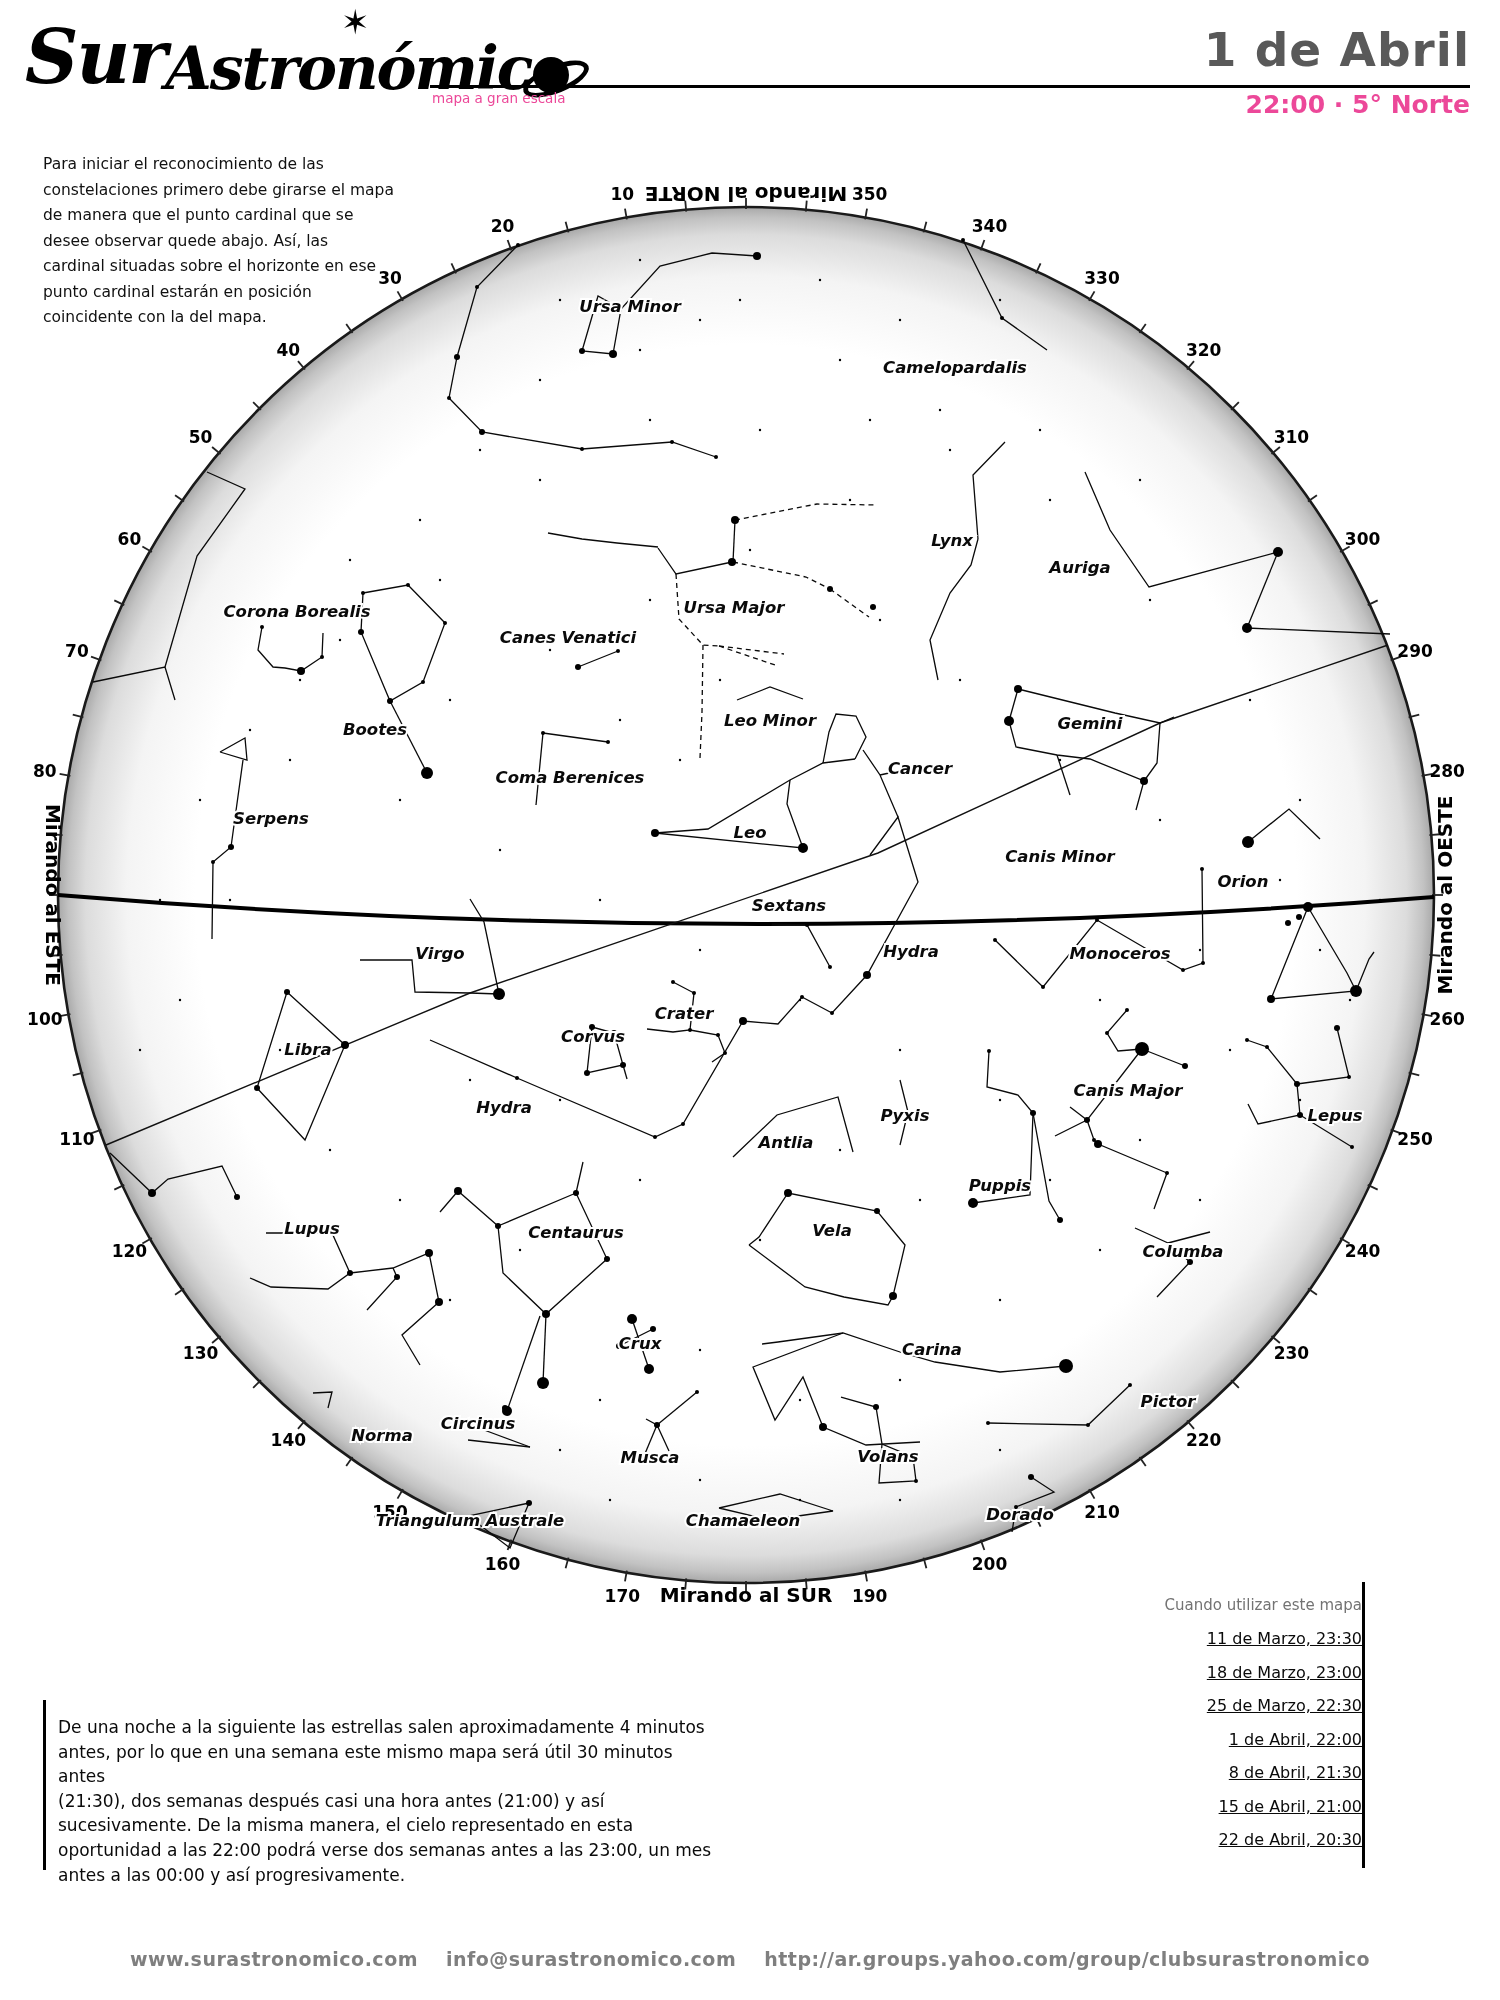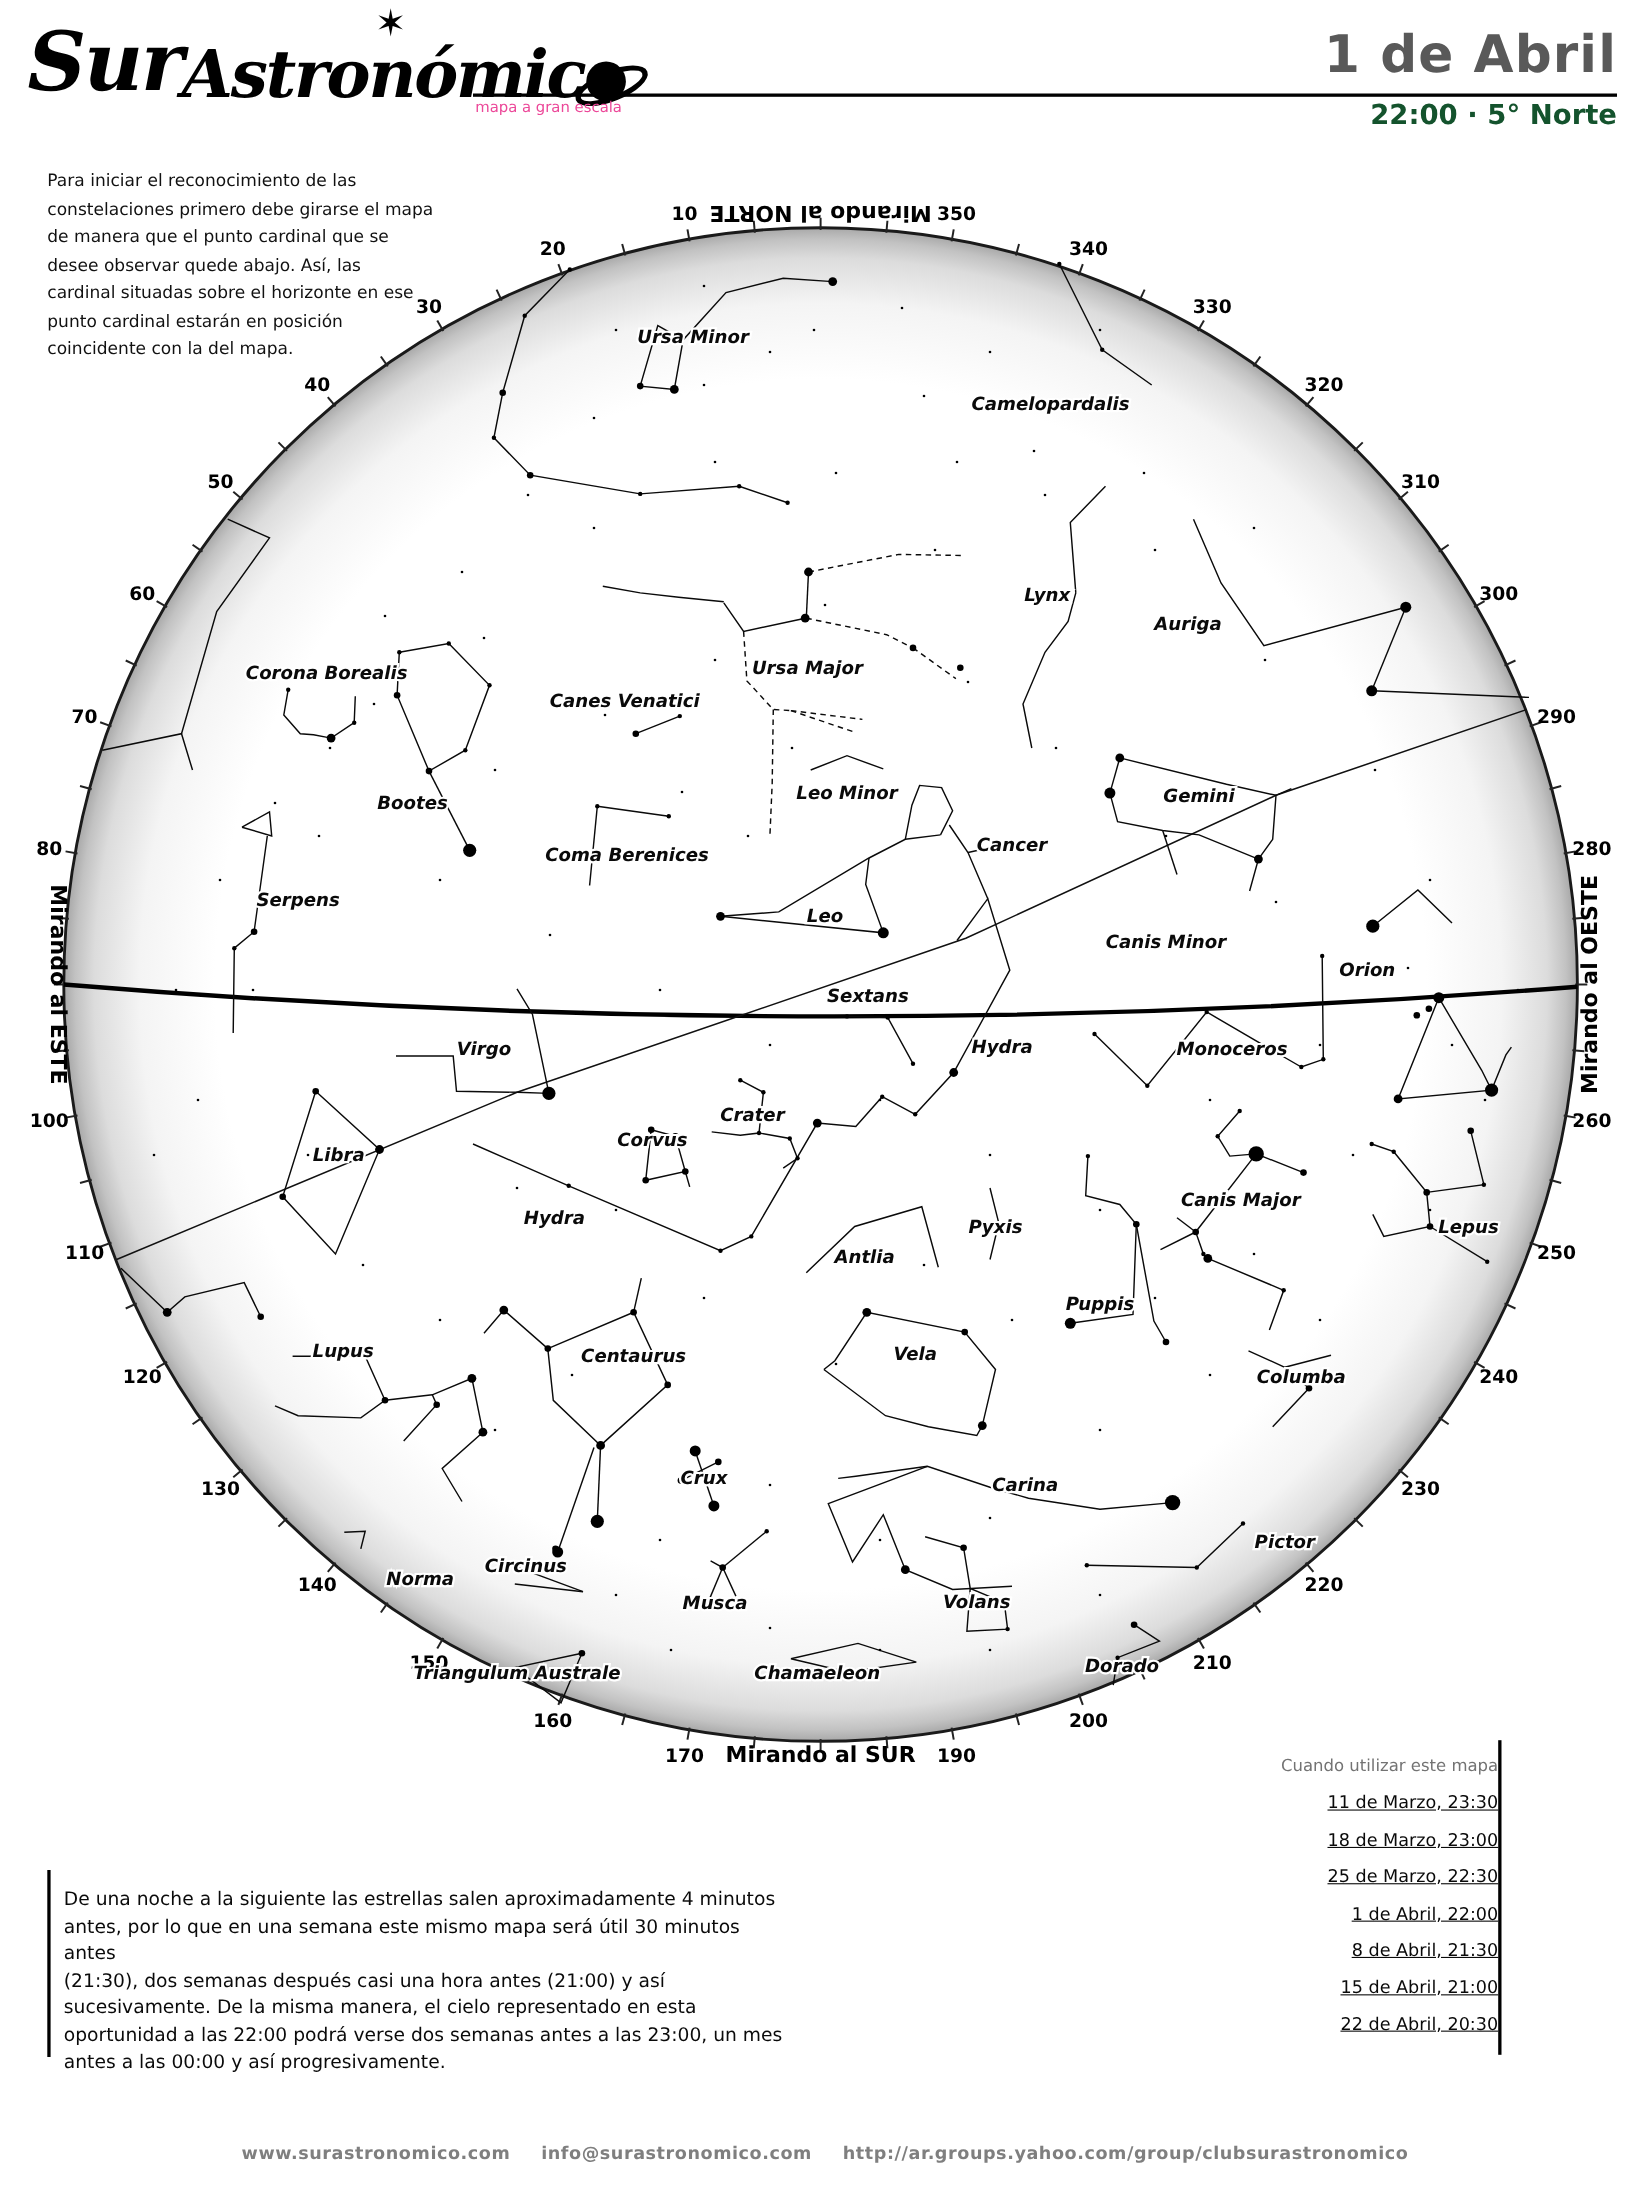--- a/index.html
+++ b/index.html
@@ -9,21 +9,21 @@
   .logo{position:absolute;left:25px;top:14px;white-space:nowrap;font-family:"DejaVu Serif",serif;font-style:italic;font-weight:bold;color:#000;}
   .logo-sur{font-size:74px;letter-spacing:-2px;}
   .logo-astro{font-size:60px;letter-spacing:-2px;position:relative;top:6px;}
   .saturn{display:inline-block;position:relative;top:14px;left:-2px;width:44px;height:44px;}
   .saturn .globe{position:absolute;left:4px;top:4px;width:36px;height:36px;border-radius:50%;background:#000;}
   .saturn .ring{position:absolute;left:-8px;top:12px;width:60px;height:18px;border:5px solid #000;border-radius:50%;transform:rotate(-22deg);}
   .sparkle{position:absolute;left:316px;top:-12px;font-size:34px;font-style:normal;font-family:"DejaVu Sans",sans-serif;}
   .tagline{position:absolute;left:432px;top:90px;font-size:13.5px;color:#ec4899;font-family:"DejaVu Sans",sans-serif;}
   .head-rule{position:absolute;left:430px;right:30px;top:85px;height:3px;background:#000;}
   .date-title{position:absolute;right:30px;top:22px;font-size:47px;font-weight:bold;color:#595959;letter-spacing:1px;}
-  .time-lat{position:absolute;right:30px;top:90px;font-size:25px;font-weight:bold;color:#14532d;}
+  .time-lat{position:absolute;right:30px;top:90px;font-size:25px;font-weight:bold;color:#ec4899;}
 
   
   .intro{position:absolute;left:43px;top:152px;width:380px;font-size:15.5px;line-height:25.5px;color:#111;}
 
   
   .map-wrap{position:absolute;left:0;top:0;width:1324px;height:2000px;}
   svg text.const{font:italic bold 16.5px "DejaVu Sans",sans-serif;fill:#0a0a0a;paint-order:stroke;stroke:#fff;stroke-width:4px;}
   svg text.deg{font:bold 17px "DejaVu Sans",sans-serif;fill:#000;}
   svg text.cardinal{font:bold 20px "DejaVu Sans",sans-serif;fill:#000;}
 
@@ -31,21 +31,21 @@
   .when{position:absolute;right:138px;top:1588px;width:520px;text-align:right;}
   .when-bar{position:absolute;right:135px;top:1582px;width:3px;height:286px;background:#000;}
   .when-title{font-size:15px;color:#737373;line-height:34px;}
   .when-entry{font-size:16px;color:#0a0a0a;line-height:33.5px;text-decoration:underline;}
 
   
   .note-bar{position:absolute;left:43px;top:1700px;width:3px;height:170px;background:#000;}
   .note{position:absolute;left:58px;top:1715px;width:660px;font-size:17px;line-height:24.6px;color:#0a0a0a;}
 
   
-  .footer{position:absolute;left:0;right:0;top:1948px;text-align:center;font-size:16px;font-weight:bold;color:#7f7f7f;letter-spacing:.5px;}
+  .footer{position:absolute;left:0;right:0;top:1948px;text-align:center;font-size:19px;font-weight:bold;color:#7f7f7f;letter-spacing:.5px;}
   .footer span{margin:0 14px;}
 </style>
 </head>
 <body>
 
 <div class="logo">
   <span class="logo-sur">Sur</span><span class="logo-astro">Astronómic</span><span class="saturn"><span class="globe"></span><span class="ring"></span></span>
   <span class="sparkle">✶</span>
 </div>
 <div class="head-rule"></div>

